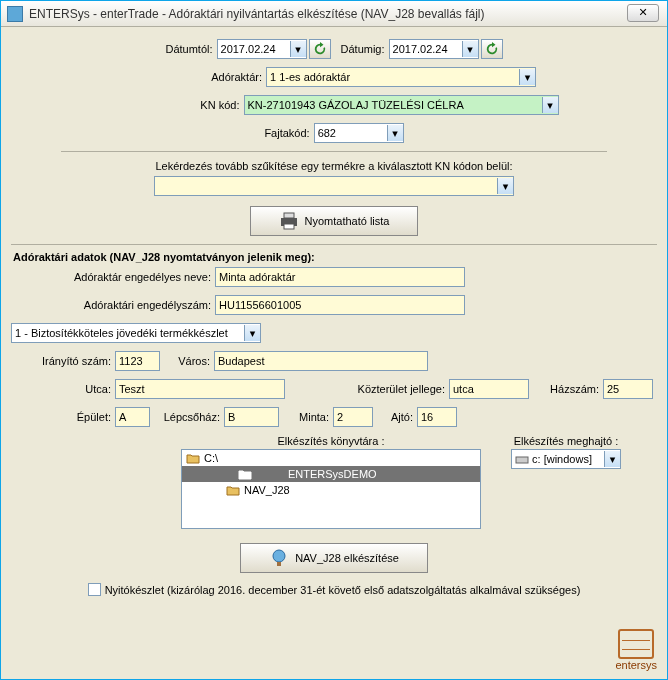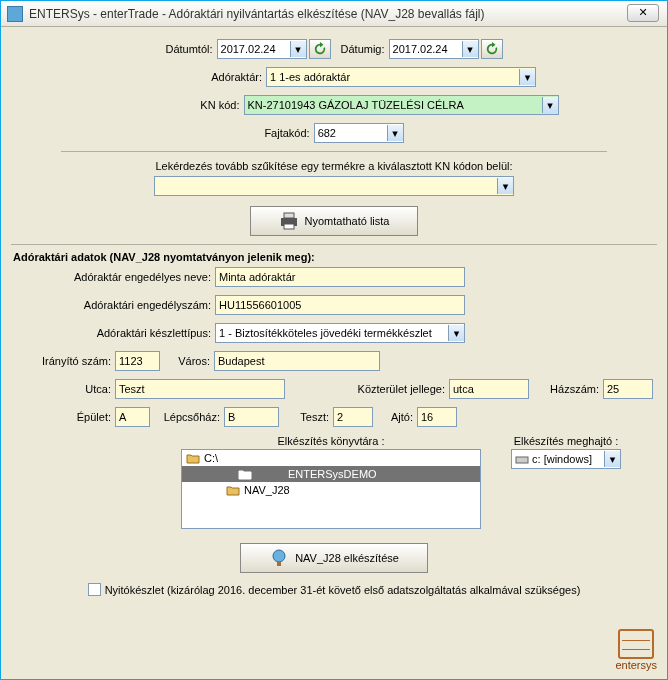--- a/index.html
+++ b/index.html
@@ -126,49 +126,48 @@
 
     <div class="row">
         <span class="lbl" style="width:200px">Adóraktár engedélyes neve:</span>
         <input type="text" class="yel" style="width: 250px;" value="Minta adóraktár">
       </div>
     <div class="row">
         <span class="lbl" style="width:200px">Adóraktári engedélyszám:</span>
         <input type="text" class="yel" style="width: 250px;" value="HU11556601005">
       </div>
     <div class="row">
-        <span class="lbl" style="width:200px">Adóraktári készlettípus:</span>
         <div class="combo" style="width:250px">
           <span>1 - Biztosítékköteles jövedéki termékkészlet</span>
           <span class="caret">▾</span>
         </div>
       </div>
 
     <div class="row">
       <span class="lbl" style="width:100px">Irányító szám:</span>
         <input type="text" class="yel" style="width: 45px;" value="1123">
       <span class="lbl" style="width:50px">Város:</span>
-        <input type="text" class="yel" style="width: 166px;" value="Budapest">
+        <input type="text" class="yel" style="width: 214px;" value="Budapest">
     </div>
 
     <div class="row">
       <span class="lbl" style="width:100px">Utca:</span>
         <input type="text" class="yel" style="width: 170px;" value="Teszt">
       <span class="lbl" style="width:160px">Közterület jellege:</span>
         <input type="text" class="yel" style="width: 80px;" value="utca">
       <span class="lbl" style="width:70px">Házszám:</span>
         <input type="text" class="yel" style="width: 50px;" value="25">
     </div>
 
     <div class="row">
       <span class="lbl" style="width:100px">Épület:</span>
         <input type="text" class="yel" style="width: 35px;" value="A">
       <span class="lbl" style="width:70px">Lépcsőház:</span>
         <input type="text" class="yel" style="width: 55px;" value="B">
-      <span class="lbl" style="width:50px">Teszt:</span>
+      <span class="lbl" style="width:50px">Minta:</span>
         <input type="text" class="yel" style="width: 40px;" value="2">
       <span class="lbl" style="width:40px">Ajtó:</span>
         <input type="text" class="yel" style="width: 40px;" value="16">
     </div>
 
     <div class="row" style="align-items:flex-start;margin-top:6px">
       <div style="width:170px"></div>
       <div>
         <div style="text-align:center;margin-bottom:2px">Elkészítés könyvtára :</div>
         <div class="tree">

